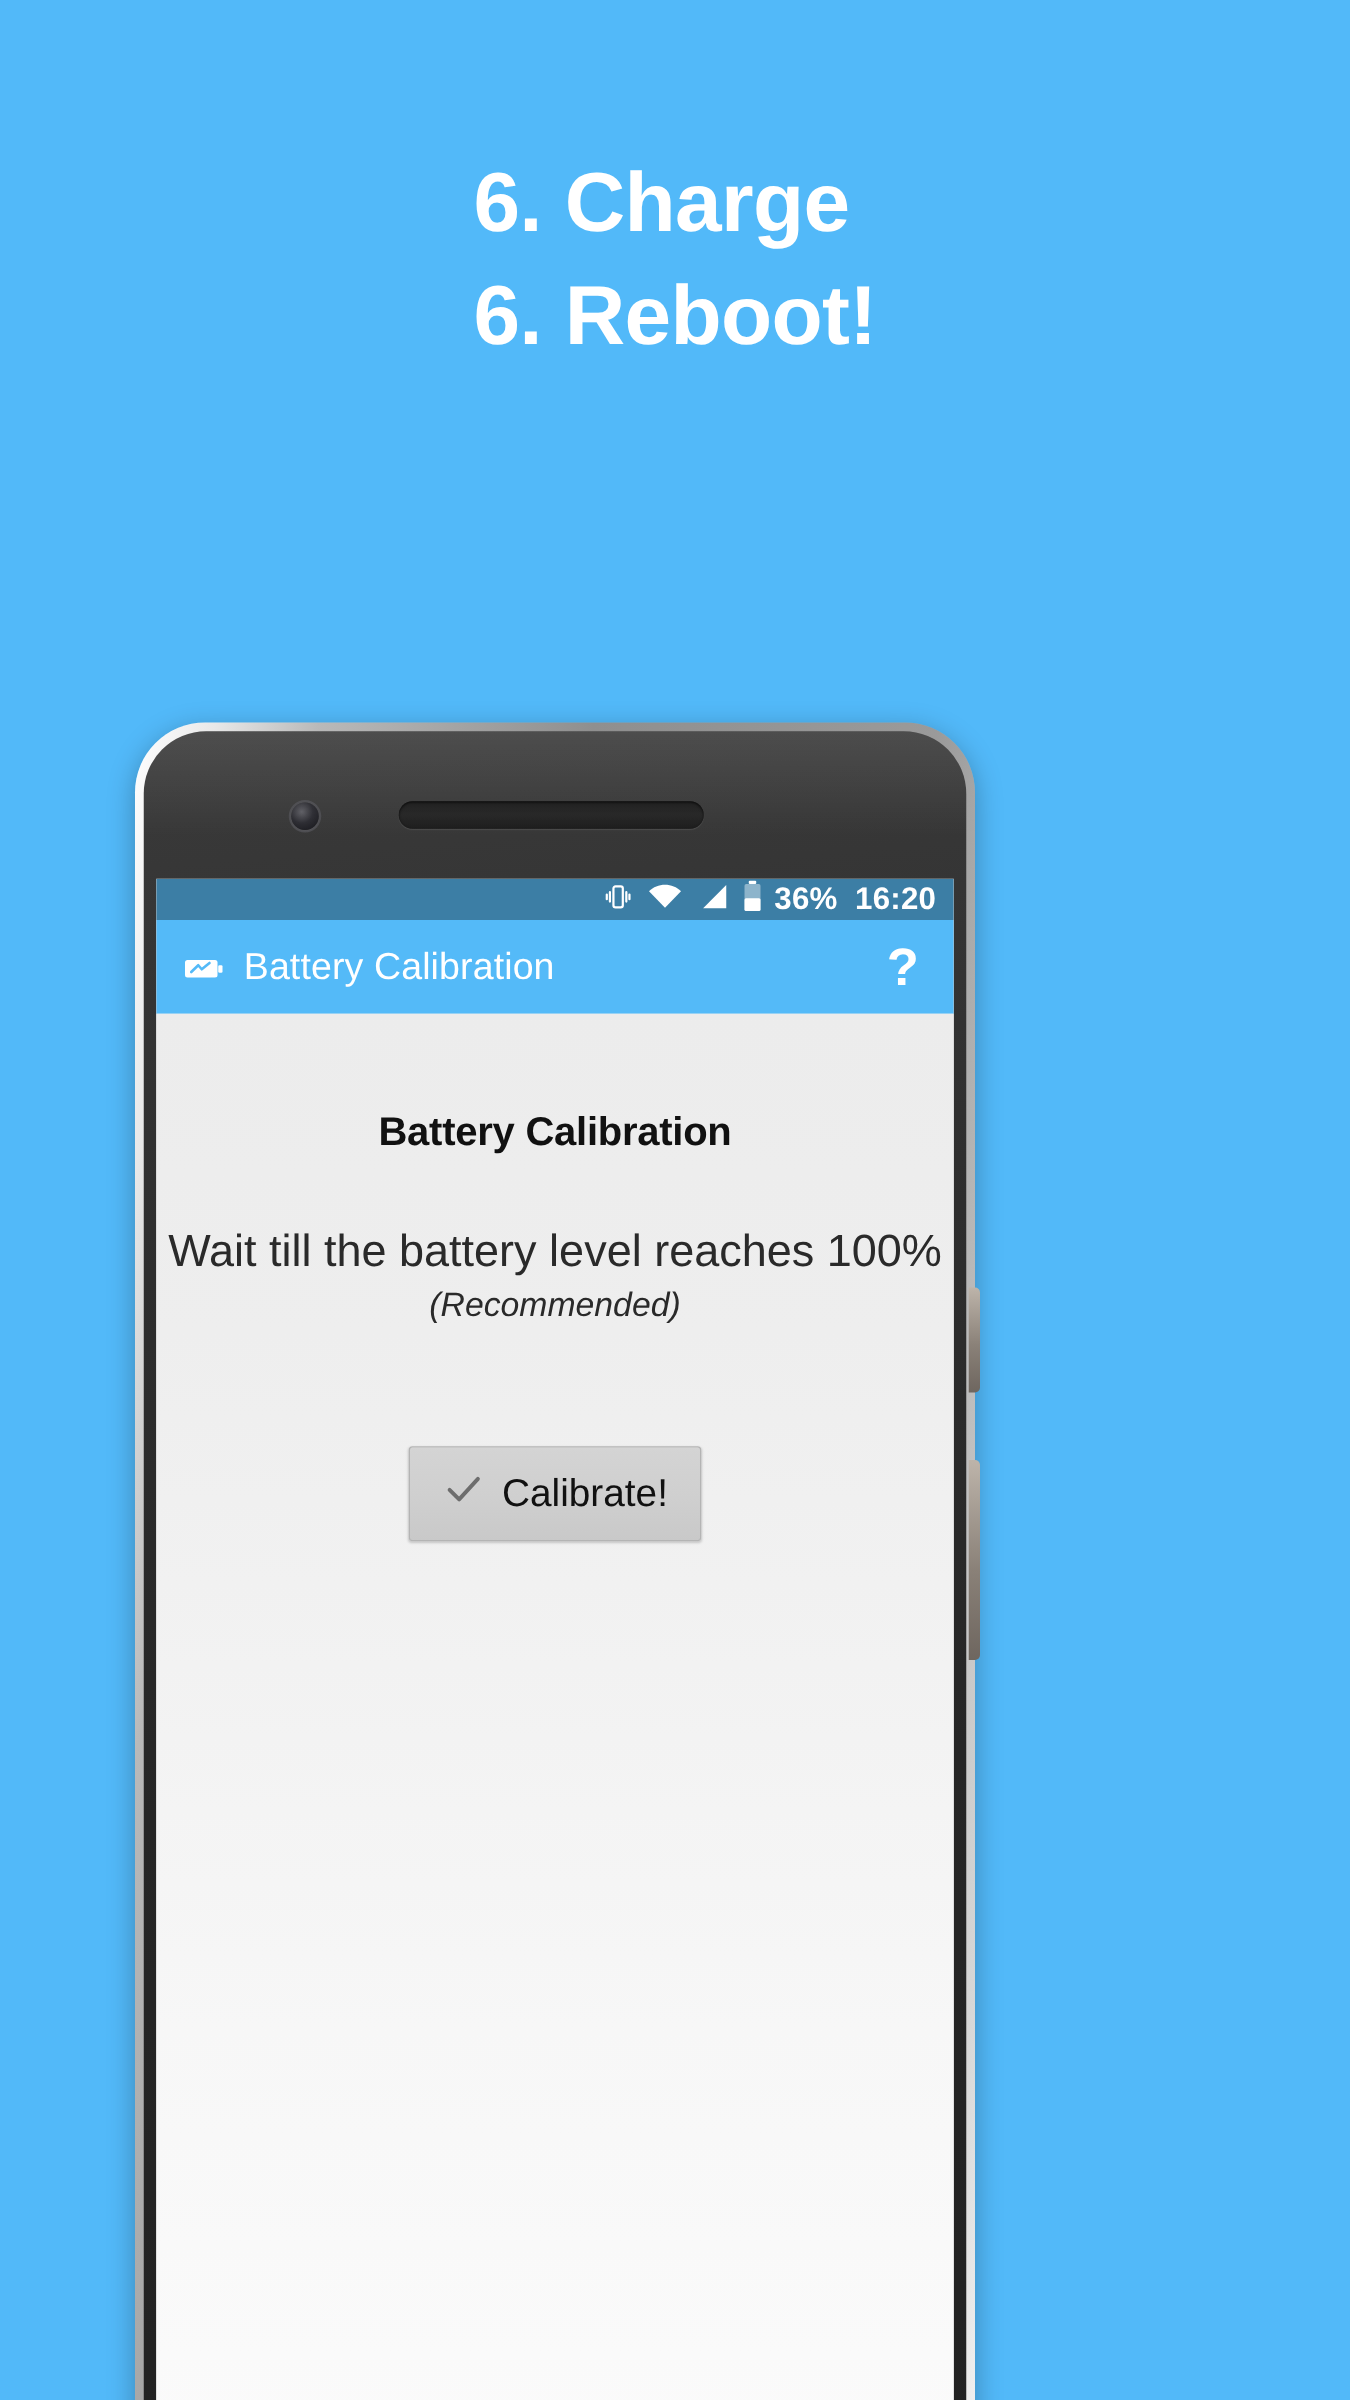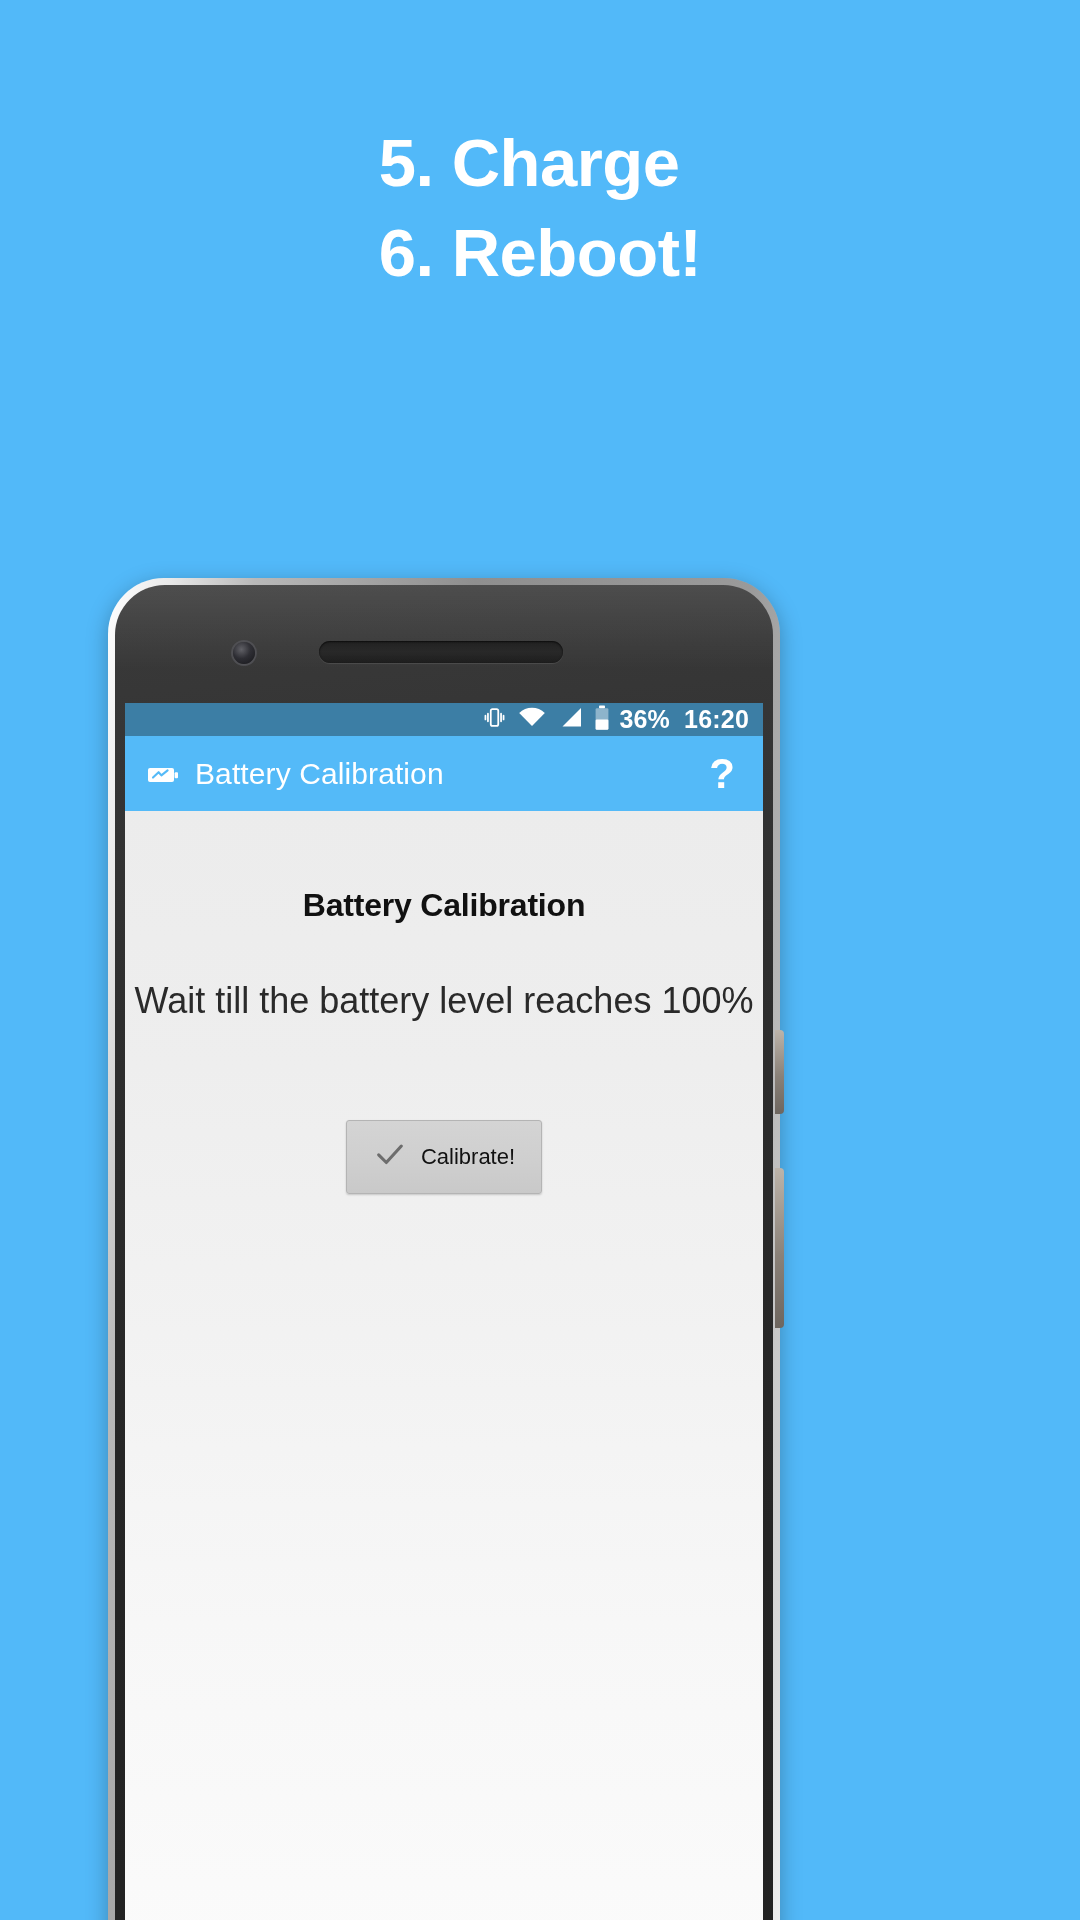--- a/index.html
+++ b/index.html
@@ -206,33 +206,33 @@
   .calibrate-btn {
     display: inline-flex;
     align-items: center;
     justify-content: center;
     gap: 14px;
     min-width: 192px;
     padding: 16px 26px;
     background: linear-gradient(180deg,#d4d4d4,#cfcfcf 55%,#c9c9c9);
     border: 1px solid #b4b4b4;
     border-radius: 3px;
-    font-size: 22px;
+    font-size: 31px;
     color: #111111;
     cursor: pointer;
     box-shadow: 0 1px 2px rgba(0,0,0,0.18);
   }
   .check-icon { flex: none; }
 </style>
 </head>
 <body>
 
 <div class="promo">
   <div class="promo-inner">
-    <div class="promo-line">5. Charge</div>
+    <div class="promo-line">6. Charge</div>
     <div class="promo-line">6. Reboot!</div>
   </div>
 </div>
 
 <div class="device">
   <div class="device-rim"></div>
   <div class="device-front">
     <div class="camera"></div>
     <div class="earpiece"></div>
   </div>
@@ -287,20 +287,21 @@
           </g>
         </svg>
       </span>
       <span class="appbar-title">Battery Calibration</span>
       <span class="appbar-help">?</span>
     </div>
 
     <div class="content">
       <div class="content-title">Battery Calibration</div>
       <div class="content-body">Wait till the battery level reaches 100%</div>
+      <div class="content-note">(Recommended)</div>
 
       <div class="calibrate-wrap">
         <button class="calibrate-btn">
           <span class="check-icon">
             <svg width="34" height="34" viewBox="0 0 24 24" aria-hidden="true">
               <path d="M4 12.6 L9.4 18 L20 6.4" fill="none" stroke="#6d6d6d" stroke-width="2.2" stroke-linecap="round" stroke-linejoin="round"></path>
             </svg>
           </span>
           <span>Calibrate!</span>
         </button>

